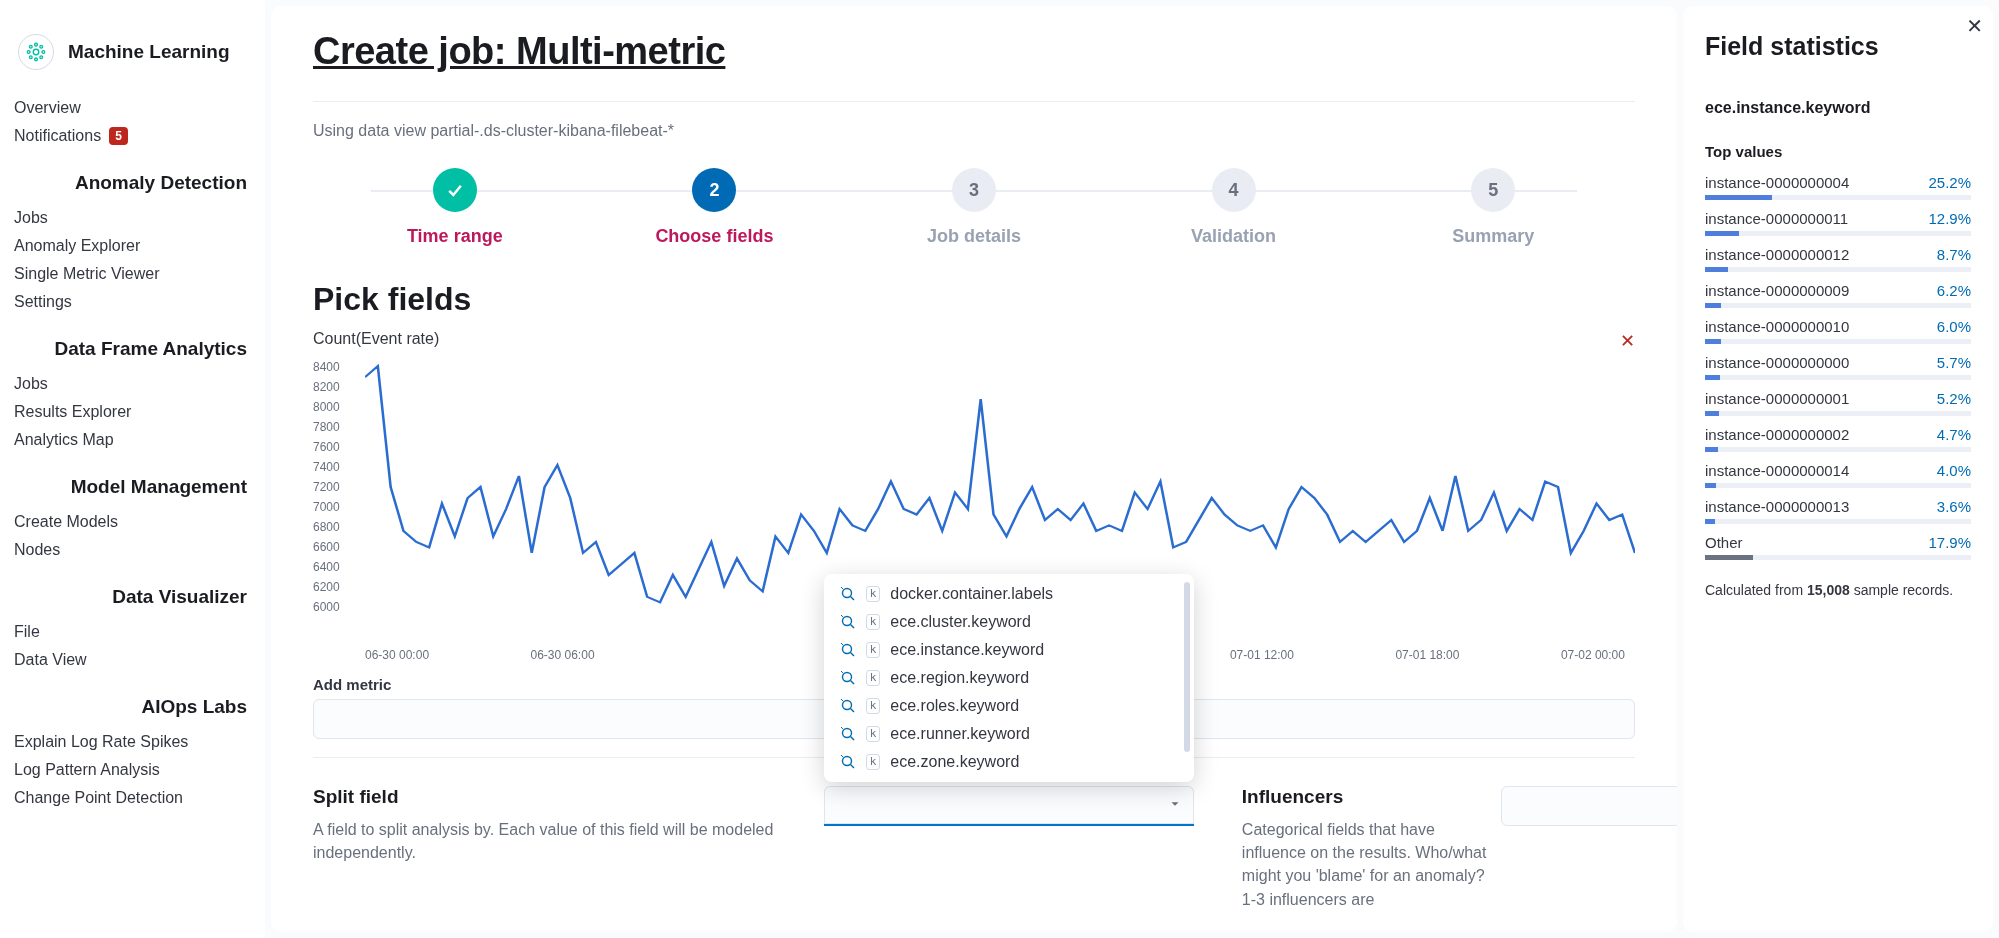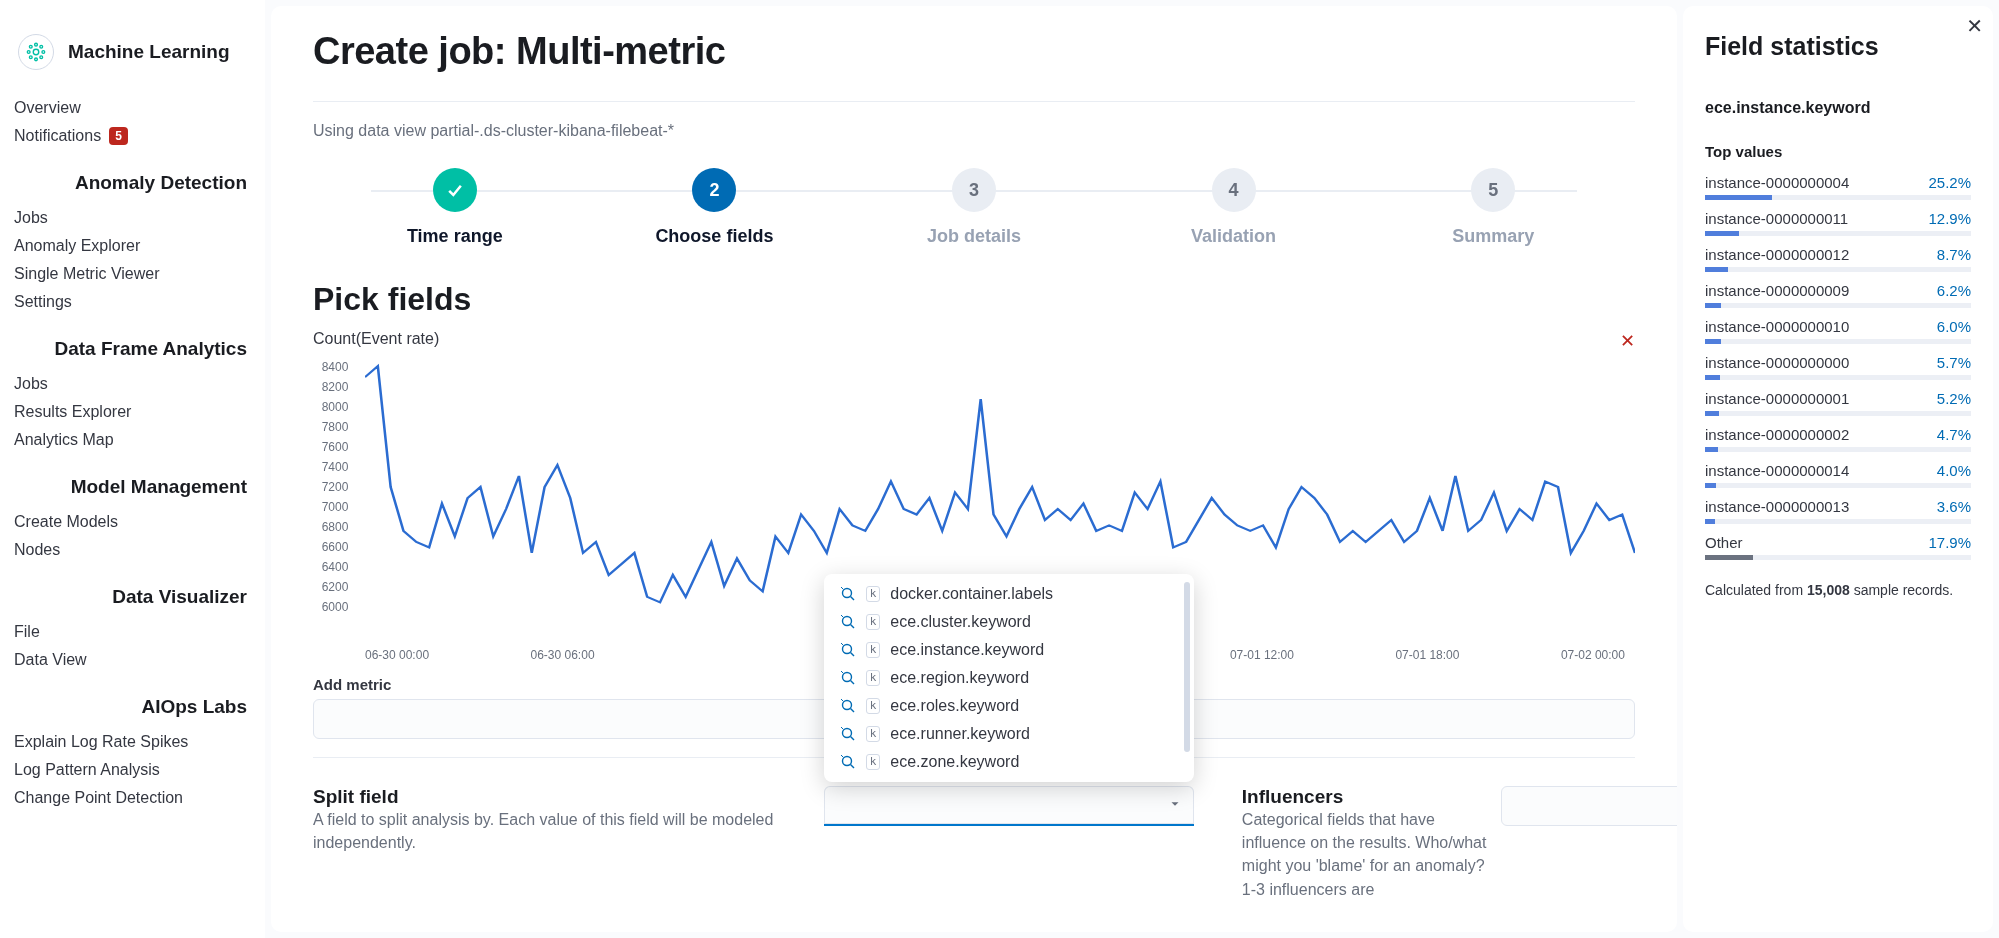--- a/index.html
+++ b/index.html
@@ -9,47 +9,47 @@
 .sidebar::before { content:""; position:absolute; top:0; left:0; right:8px; bottom:0; border-radius: 0 10px 10px 0; background:#fff; box-shadow: 0 0 0 1px rgba(0,0,0,0.03); z-index:-1; }
 .sidebar-header { display:flex; align-items:center; gap:14px; padding:14px 18px 24px 10px; }
 .app-icon { width:36px; height:36px; border-radius:50%; border:1px solid #d3dae6; display:flex; align-items:center; justify-content:center; }
 .app-icon svg { width:22px; height:22px; }
 .app-title { font-weight:700; font-size:19px; }
 .nav-section { padding: 0 18px 22px 6px; text-align: right; }
 .nav-heading { font-weight:700; font-size:19px; margin-bottom:10px; }
 .nav-item { display:flex; align-items:center; font-size:16px; color:#343741; padding:5px 0; cursor:pointer; }
 .badge { display:inline-flex; background:#bd271e; color:#fff; font-size:12px; font-weight:700; border-radius:4px; padding:0 6px; height:18px; align-items:center; margin-left:8px; }
 .main { flex:1; background:#fff; border-radius:10px; margin:6px; padding: 24px 42px 0 42px; overflow:hidden; position:relative; }
-.page-title { font-size:38px; font-weight:700; letter-spacing:-0.5px; }
+.page-title { font-size:38px; font-weight:700; letter-spacing:-0.5px;text-decoration:underline; }
 hr.divider { border:none; border-top:1px solid #e9edf3; margin: 28px 0 20px 0; }
 hr.thin { border:none; border-top:1px solid #e9edf3; margin: 18px 0 28px 0; }
 .subtext { color:#69707d; font-size:16px; margin-bottom: 28px; }
 .stepper { display:flex; justify-content:space-between; align-items:flex-start; position:relative; margin: 0 12px 34px 12px; }
 .stepper::before { content:""; position:absolute; top:22px; left:46px; right:46px; height:2px; background:#e9edf3; z-index:0; }
 .step { display:flex; flex-direction:column; align-items:center; z-index:1; flex:1; }
 .step-circle { width:44px; height:44px; border-radius:50%; display:flex; align-items:center; justify-content:center; font-weight:700; font-size:18px; background:#e9edf3; color:#69707d; }
 .step.done .step-circle { background:#00bfa5; color:#fff; }
 .step.active .step-circle { background:#006bb4; color:#fff; }
 .step-label { margin-top:14px; font-size:18px; font-weight:700; color:#98a2b3; }
-.step.done .step-label, .step.active .step-label { color:#0f172a; }
+.step.done .step-label, .step.active .step-label { color:#be185d; }
 .section-title { font-size:32px; font-weight:700; margin-bottom: 12px; }
 .metric-label { font-size:16px; color:#343741; margin-bottom: 4px; }
 .chart-row { display:flex; align-items:flex-start; }
-.y-axis { width:52px; display:flex; flex-direction:column; justify-content:space-between; align-items:center; padding-right:8px; height:270px; padding-top:8px; padding-bottom:8px;}
+.y-axis { width:52px; display:flex; flex-direction:column; justify-content:space-between; align-items:flex-start; padding-right:8px; height:270px; padding-top:8px; padding-bottom:8px;}
 .y-tick { font-size:12px; color:#69707d; }
 .chart-area { flex:1; position:relative; height:290px; }
 .chart-svg { width:100%; height:270px; }
 .x-axis { display:flex; justify-content:space-between; margin-left:52px; margin-right:10px; margin-top: 6px; }
 .x-tick { font-size:12px; color:#69707d; }
 .close-x { color:#bd271e; font-size:18px; cursor:pointer; float:right; font-weight:400; }
 .add-metric-label { font-size:15px; font-weight:600; margin-top: 14px; color:#343741; }
 .metric-select { width:100%; height:40px; border:1px solid #e0e5ee; border-radius:6px; margin-top:6px; background:#fbfcfd; }
 .bottom-row { display:flex; gap:48px; margin-top:8px; }
 .col { flex:1; }
-.col-header { font-size:19px; font-weight:700; }
+.col-header { font-size:19px; font-weight:700; margin-bottom:10px; }
 .col-desc { font-size:16px; color:#69707d; line-height:1.45; }
 .combo { position:relative; width:100%; }
 .combo-input { width:100%; height:40px; border:none; border-bottom:2px solid #07c; background:#fbfcfd; padding:0 36px 0 12px; font-size:15px; outline:none; box-shadow: inset 0 0 0 1px #e0e5ee; border-radius:6px 6px 0 0; }
 .combo-select { width:100%; height:40px; border:1px solid #e0e5ee; border-radius:6px; background:#fbfcfd; padding:0 36px 0 12px; font-size:15px; outline:none; appearance:none; }
 .combo-chevron { position:absolute; right:12px; top:50%; transform:translateY(-50%); pointer-events:none; color:#69707d; }
 .dropdown { position:absolute; left:0; bottom:44px; width:100%; background:#fff; border-radius:8px; box-shadow: 0 6px 24px rgba(0,0,0,0.18); padding:6px 0; z-index:10; max-height: 250px; }
 .dropdown-inner { padding-right:6px; }
 .option { display:flex; align-items:center; gap:10px; padding:5px 16px; font-size:16px; color:#343741; cursor:pointer; }
 .opt-icon { display:flex; align-items:center; gap:4px; }
 .opt-icon svg { color:#006bb4; }

